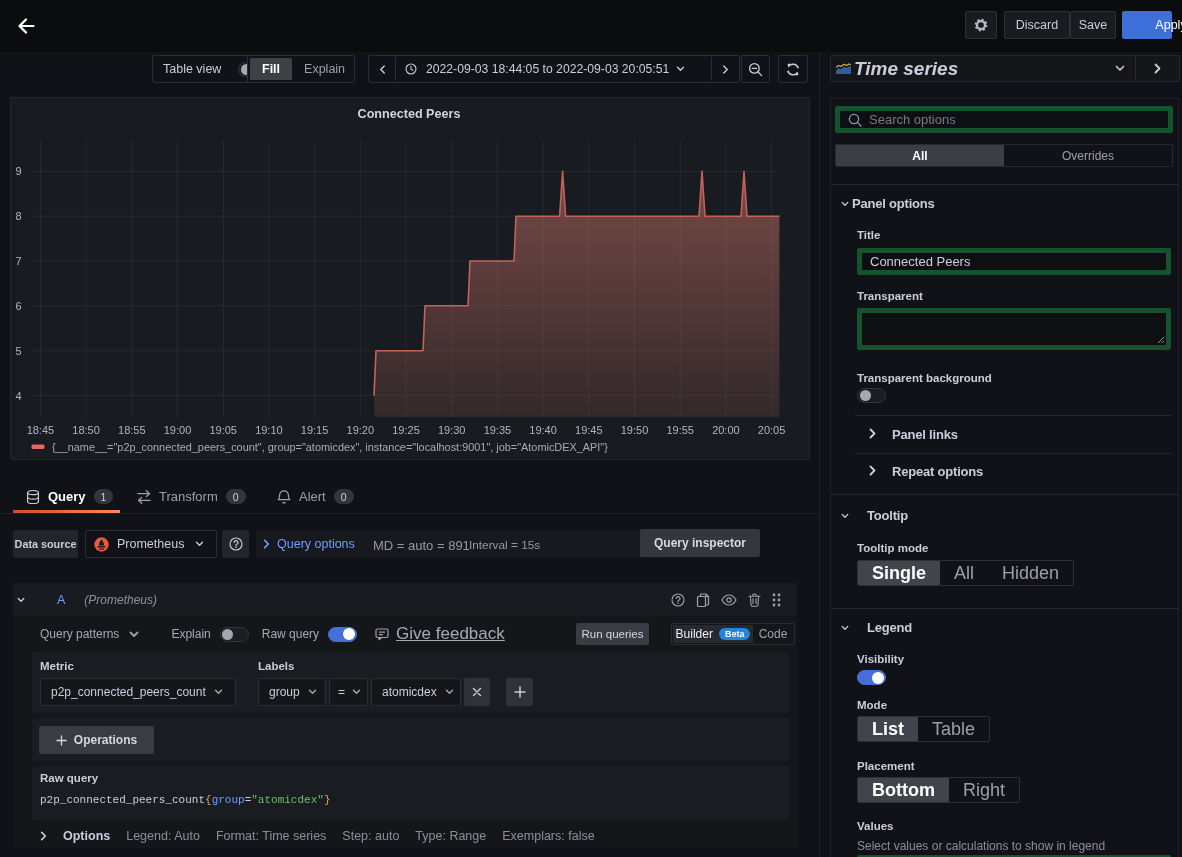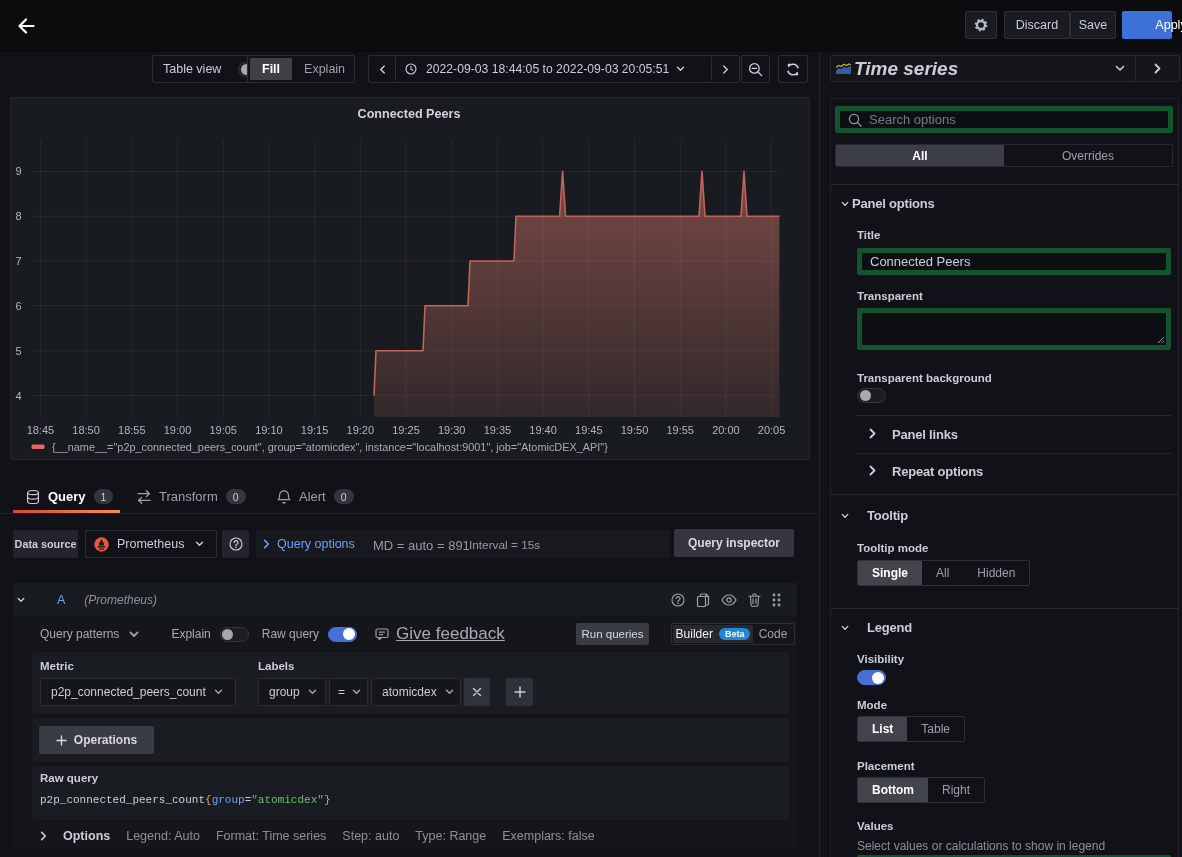--- a/index.html
+++ b/index.html
@@ -27,21 +27,21 @@
 .tgl.abs { position:absolute; }
 
 
 #vsplit { position:absolute; left:819px; top:52px; width:1px; height:805px; background:#202226; }
 #tsbox { position:absolute; left:830px; top:55px; width:350px; height:27px; border:1px solid #26282e; border-radius:2px; background:#141619; display:flex; align-items:center; }
 #opt { position:absolute; left:830px; top:98px; width:349px; height:760px; border:1px solid #1f2126; border-bottom:none; }
 .olabel { font-size:11.5px; font-weight:700; color:#ccccdc; }
 .oshead { font-size:13px; font-weight:700; color:#ccccdc; letter-spacing:-0.2px; }
 .oinput { background:#0e0f13; border:5px solid #14532d; border-radius:2px; }
 .radio { display:flex; align-items:center; border:1px solid #2e3036; border-radius:2px; background:#111217; height:26px; }
-.radio .ritem { height:100%; display:flex; align-items:center; justify-content:center; font-size:12px; color:rgba(204,204,220,.75); padding:0 14px; }
+.radio .ritem { height:100%; display:flex; align-items:center; justify-content:center; font-size:18px; color:rgba(204,204,220,.75); padding:0 14px; }
 .radio .ritem.on { background:#41444b; color:#fff; font-weight:600; border-radius:1px; }
 .chev { stroke:#ccccdc; stroke-width:1.8; fill:none; stroke-linecap:round; stroke-linejoin:round; }
 .divider { position:absolute; left:830px; width:349px; height:1px; background:#24262c; }
 
 
 #panel { position:absolute; left:10px; top:97px; width:800px; height:363px; background:#181b1f; border:1px solid #25272c; border-radius:2px; }
 
 
 .tab { position:absolute; top:480px; height:33px; display:flex; align-items:center; font-size:13px; font-weight:500; color:rgba(204,204,220,.75); }
 .badge { margin-left:8px; background:#34363d; border-radius:8px; font-size:10.5px; color:#ccccdc; padding:1.5px 7px; font-weight:400; }
@@ -332,21 +332,21 @@
       <circle cx="7" cy="10.3" r=".8" fill="#ccccdc"></circle>
     </svg>
 </div>
 <div class="abs" style="left:256px;top:530px;width:414px;height:28px;background:#17191e;border-radius:2px;"></div>
 <svg class="abs" style="left:263px;top:539px" width="7" height="10" viewBox="0 0 7 11">
     <path d="M1.5 1.5 L5.5 5.5 L1.5 9.5" class="chev" style="stroke:#6e9fff"></path>
   </svg>
 <div class="abs" style="left:277px;top:537px;font-size:12.5px;font-weight:500;color:#6e9fff;">Query options</div>
 <div class="abs" style="left:373px;top:538px;font-size:13px;color:rgba(204,204,220,.7);">MD = auto = 891</div>
 <div class="abs" style="left:469px;top:538px;font-size:11.8px;color:rgba(204,204,220,.7);">Interval = 15s</div>
-<div class="abs flex" style="left:674px;top:529px;width:120px;height:28px;background:#34373d;border-radius:2px;justify-content:center;font-size:12px;font-weight:600;color:#d8d9de;">Query inspector</div>
+<div class="abs flex" style="left:640px;top:529px;width:120px;height:28px;background:#34373d;border-radius:2px;justify-content:center;font-size:12px;font-weight:600;color:#d8d9de;">Query inspector</div>
 
 <div class="abs" style="left:13px;top:583px;width:784px;height:265px;background:#141619;"></div>
 <div class="abs flex" style="left:13px;top:583px;width:784px;height:33px;background:#181b1f;">
   <svg style="margin-left:4px" width="8" height="6" viewBox="0 0 10 7">
       <path d="M1.5 1.5 L5 5 L8.5 1.5" class="chev" style="stroke-width:1.7"></path>
     </svg>
   <span style="margin-left:32px;font-size:12.5px;font-weight:500;color:#6e9fff;">A</span>
   <span style="margin-left:19px;font-size:12px;font-style:italic;color:rgba(204,204,220,.65);">(Prometheus)</span>
   <div style="position:absolute;right:16px;display:flex;gap:11px;align-items:center;">
     <svg width="14" height="14" viewBox="0 0 14 14">

